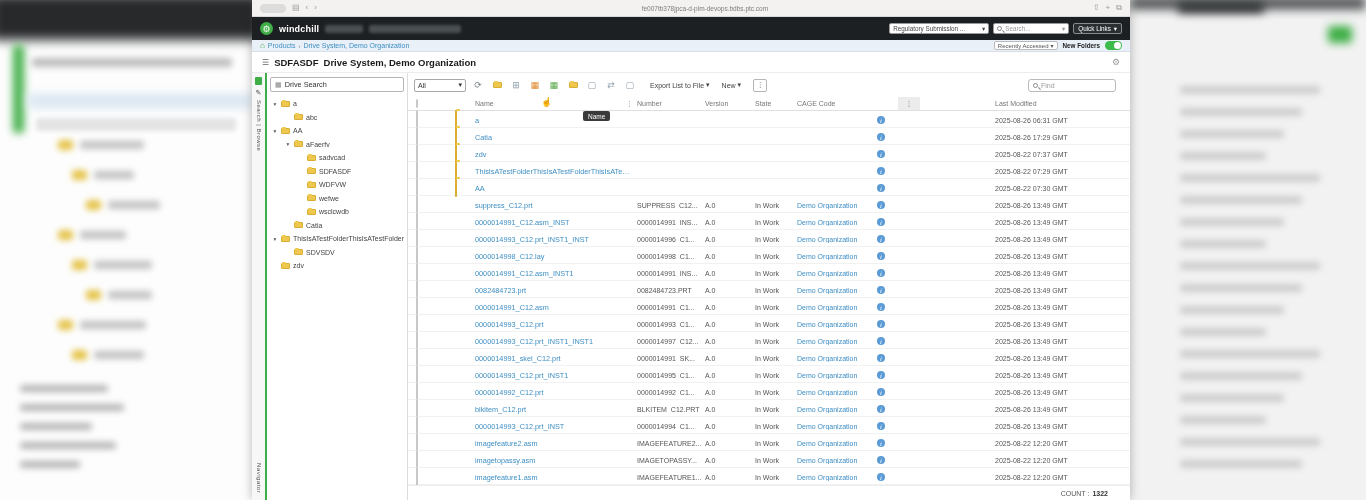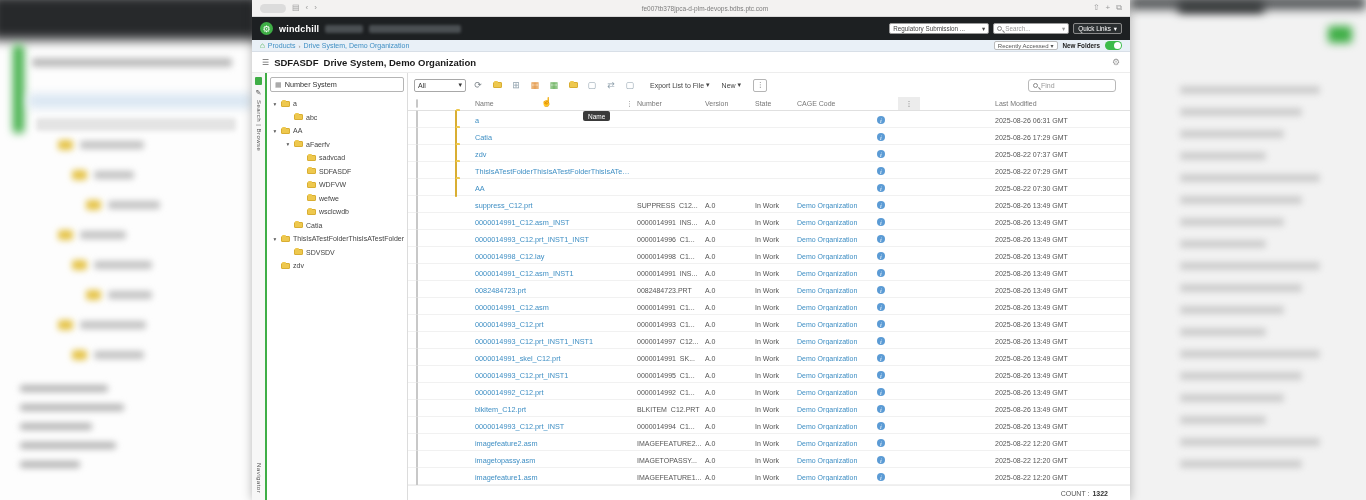--- a/index.html
+++ b/index.html
@@ -243,21 +243,21 @@
     <div class="nav-strip">
       <span class="gdoc"></span>
       <span class="pencil">✎</span>
       <span class="v-label">Search | Browse</span>
       <span class="v-label nav-bottom">Navigator</span>
     </div>
 
     <div class="tree-panel">
       <div class="tree-head">
         <span class="tgrid">▦</span>
-        <span>Number System</span>
+        <span>Drive Search</span>
       </div>
       <div id="tree">
           <div class="tree-item" style="padding-left: 2px;">
             <span class="arrow">▾</span>
             <span class="fold"></span>
             <span>a</span>
           </div>
           <div class="tree-item" style="padding-left: 15px;">
             <span class="arrow"></span>
             <span class="fold"></span>

